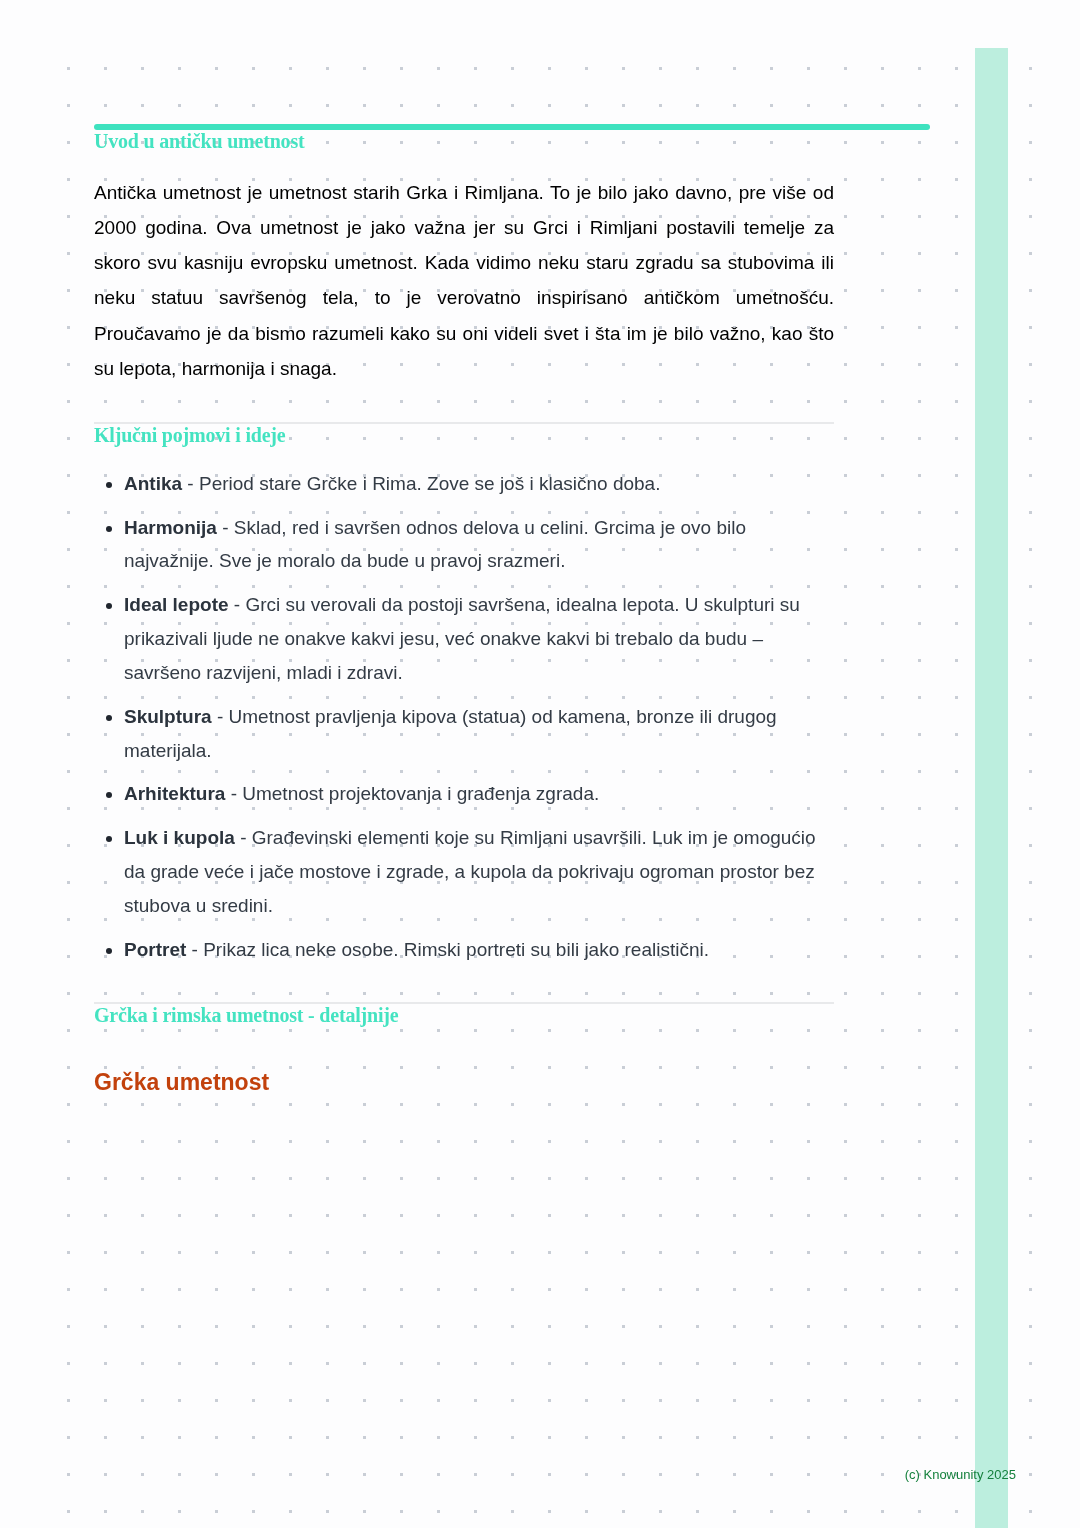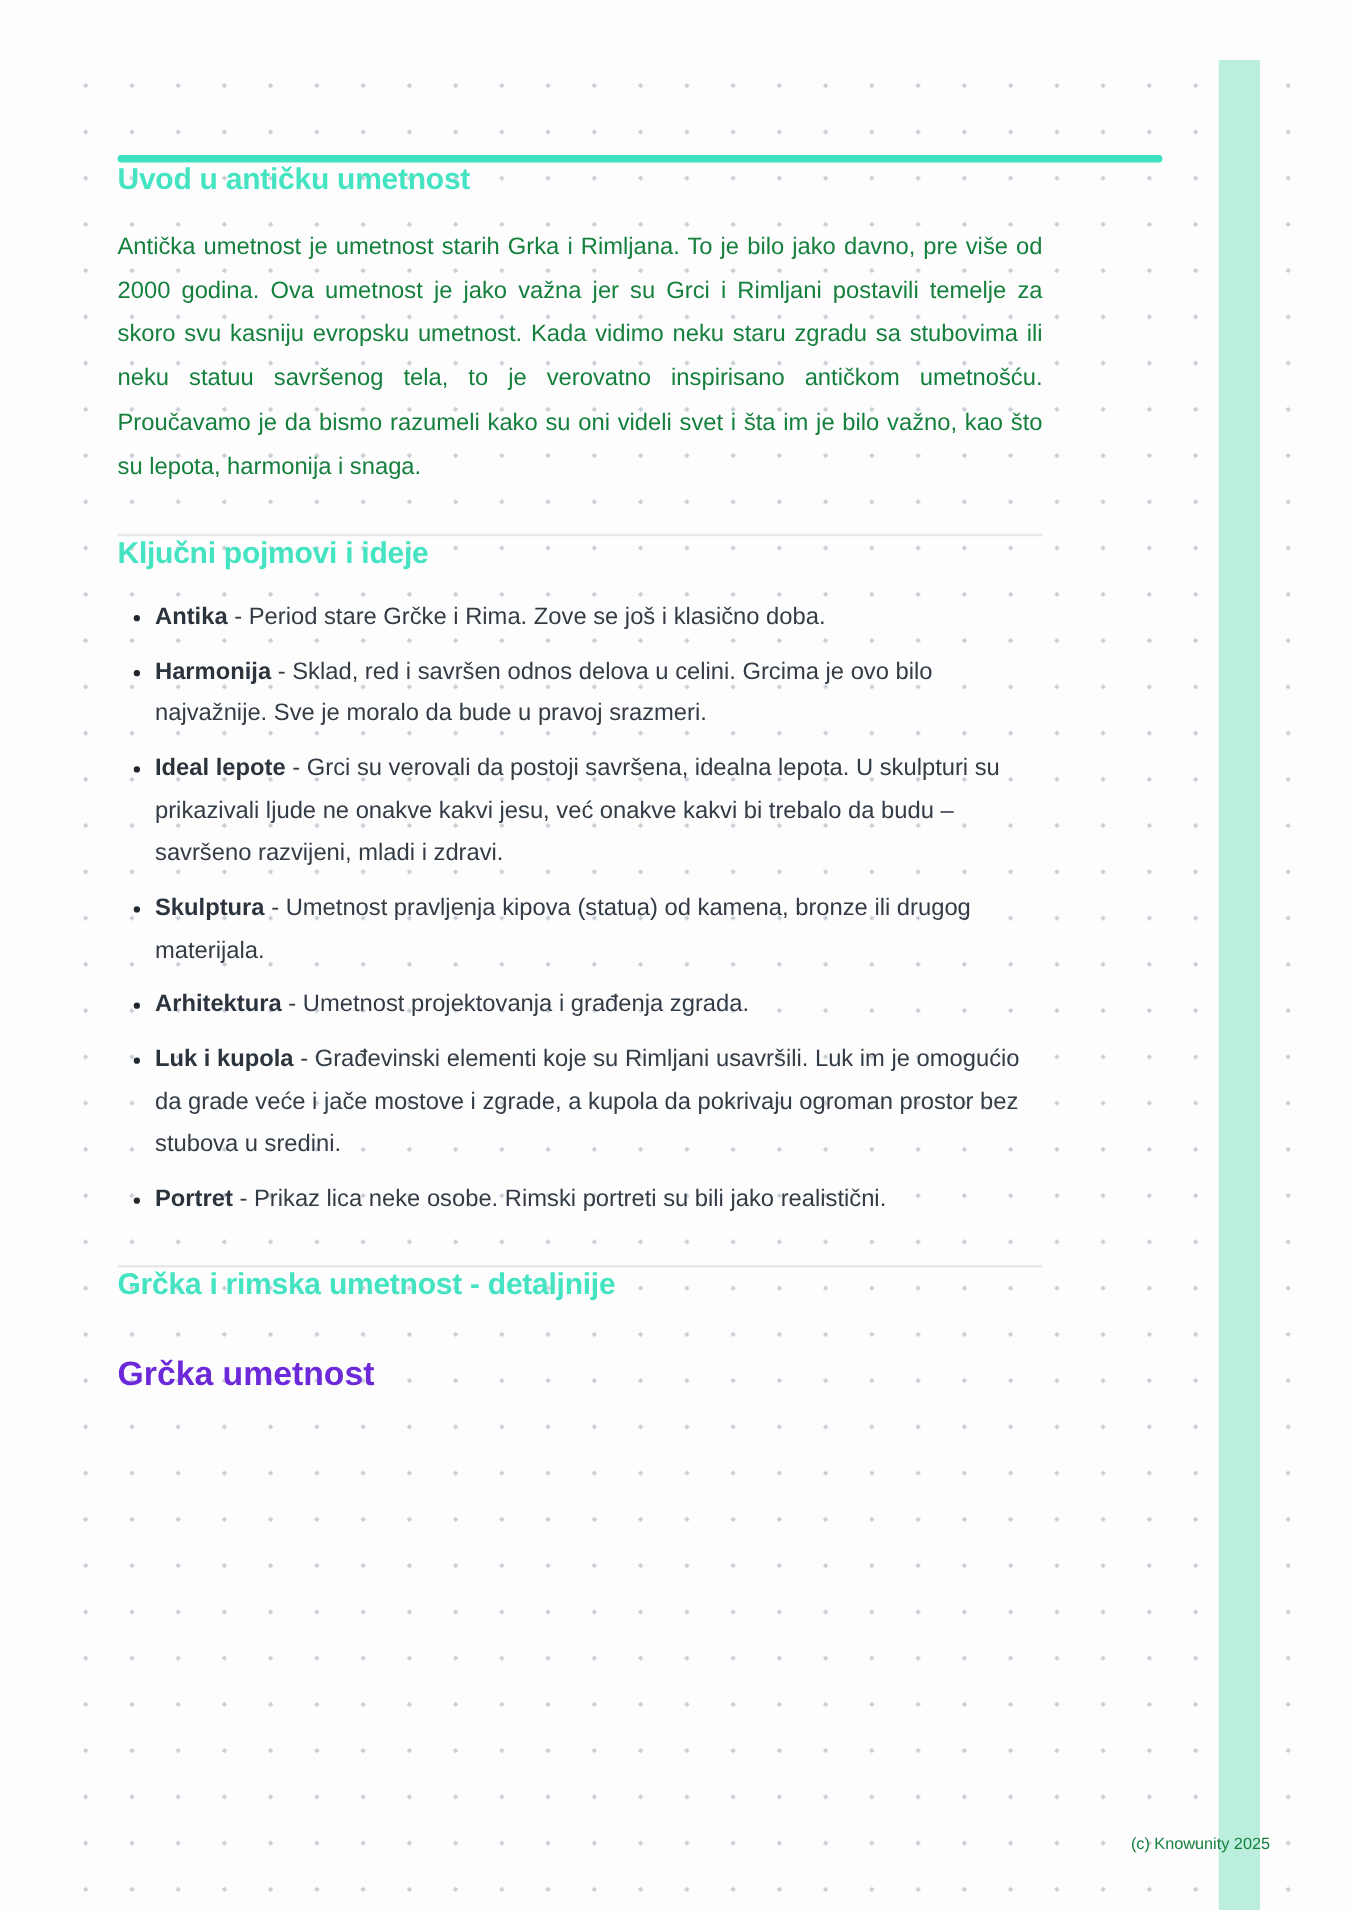--- a/index.html
+++ b/index.html
@@ -41,33 +41,34 @@
   }
   .title-underline {
     margin-top: 30px;
     width: 836px;
     height: 6px;
     background: #3ee2bf;
     border-radius: 3px;
   }
   h2.section-heading {
     margin: 0;
-    font-size: 24px;
+    font-size: 20px;
     font-weight: 700;
     color: #44e3c1;
     letter-spacing: -0.2px;
+    font-family: Liberation Serif, serif;
   }
   .mt-intro { margin-top: 50px; }
   .mt-section { margin-top: 34px; }
   p.body-text {
     margin: 22px 0 0 0;
     font-size: 19px;
     line-height: 1.85;
     text-align: justify;
-    color: #15803d;
+    color: #000000;
   }
   .divider {
     margin-top: 36px;
     border-top: 2px solid #e8e9eb;
     width: 740px;
   }
   ul.concept-list {
     margin: 20px 0 0 0;
     padding-left: 30px;
   }
@@ -78,23 +79,23 @@
     color: #333b45;
   }
   ul.concept-list li::marker { color: #20262e; }
   .term {
     font-weight: 700;
     color: #2b333d;
     text-align: right;
   }
   h3.sub-heading {
     margin: 42px 0 0 0;
-    font-size: 27px;
+    font-size: 23px;
     font-weight: 700;
-    color: #6d28d9;
+    color: #c2410c;
   }
   .footer-credit {
     position: absolute;
     right: 64px; bottom: 46px;
     z-index: 3;
     font-size: 13px;
     color: #15803d;
   }
 </style>
 </head>

